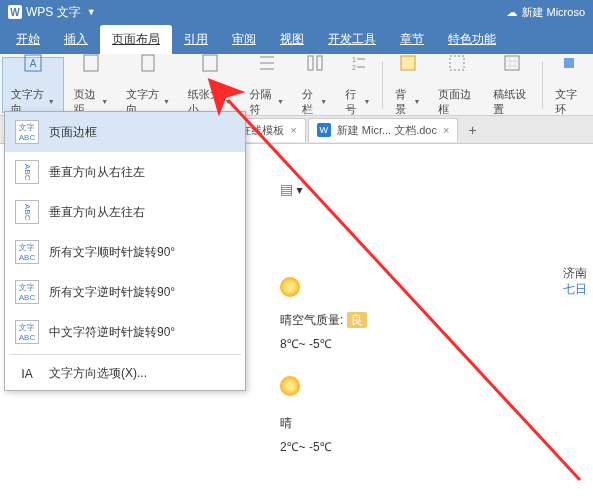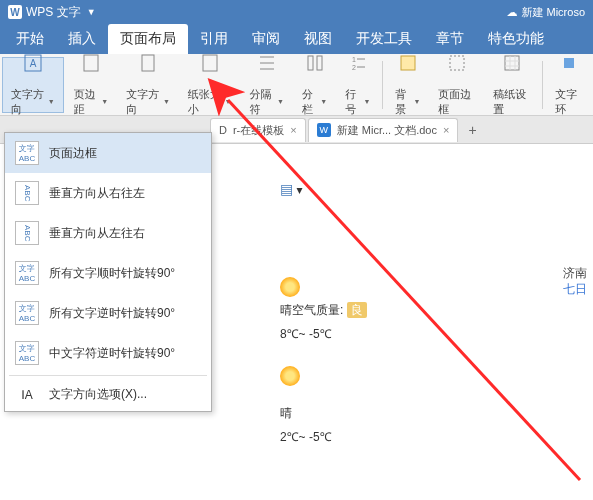--- a/index.html
+++ b/index.html
@@ -5,39 +5,39 @@
 * { margin: 0; padding: 0; box-sizing: border-box; font-family: "Microsoft YaHei", sans-serif; }
 body { width: 593px; height: 500px; background: #fff; overflow: hidden; position: relative; }
 
 .titlebar { height: 24px; background: #4a7ebb; display: flex; align-items: center; padding: 0 8px; color: #fff; font-size: 12px; justify-content: space-between; }
 .titlebar .left { display: flex; align-items: center; gap: 4px; }
 .titlebar .w-icon { width: 14px; height: 14px; background: #fff; color: #4a7ebb; display: inline-flex; align-items: center; justify-content: center; font-size: 10px; font-weight: bold; border-radius: 2px; }
 .titlebar .dropdown { font-size: 9px; margin-left: 2px; }
 .titlebar .right { display: flex; align-items: center; gap: 4px; font-size: 11px; }
 
 .menubar { height: 30px; background: #4a7ebb; display: flex; align-items: center; padding: 0 4px; }
-.menubar .tab { color: #fff; font-size: 14px; padding: 6px 12px; cursor: pointer; }
+.menubar .tab { color: #fff; font-size: 12px; padding: 6px 12px; cursor: pointer; text-decoration: underline; }
 .menubar .tab.active { background: #fff; color: #333; border-radius: 3px 3px 0 0; }
 
 .ribbon { height: 62px; background: #f5f5f5; border-bottom: 1px solid #d0d0d0; display: flex; align-items: center; padding: 4px 2px; gap: 2px; }
 .ribbon-item { display: flex; flex-direction: column; align-items: center; justify-content: center; padding: 2px 8px; cursor: pointer; height: 56px; font-size: 11px; color: #444; position: relative; }
 .ribbon-item.active { background: #d8e6f5; border: 1px solid #9bbde0; }
 .ribbon-item .ricon { width: 22px; height: 22px; margin-bottom: 2px; display: flex; align-items: center; justify-content: center; }
 .ribbon-item .rlabel { display: flex; align-items: center; gap: 1px; margin-top: 12px; }
 .ribbon-item .rdrop { font-size: 7px; color: #666; }
 .ribbon-sep { width: 1px; height: 48px; background: #d0d0d0; margin: 0 2px; }
 
 .tabstrip { height: 28px; background: #e8e8e8; border-bottom: 1px solid #ccc; display: flex; align-items: center; padding-left: 210px; gap: 2px; }
 .doc-tab { background: #fff; border: 1px solid #ccc; border-bottom: none; padding: 4px 8px; font-size: 11px; display: flex; align-items: center; gap: 6px; color: #555; border-radius: 3px 3px 0 0; }
 .doc-tab.active { background: #fff; }
 .doc-tab .close { color: #888; font-size: 11px; }
 .doc-tab .wicon { width: 14px; height: 14px; background: #2b7cd3; color: #fff; display: inline-flex; align-items: center; justify-content: center; font-size: 9px; border-radius: 2px; }
 .tab-add { padding: 4px 8px; color: #666; font-size: 14px; cursor: pointer; }
 
-.dropdown-menu { position: absolute; left: 4px; top: 132px; width: 208px; background: #fff; border: 1px solid #b0b0b0; box-shadow: 2px 2px 6px rgba(0,0,0,0.2); z-index: 10; }
+.dropdown-menu { position: absolute; left: 4px; top: 111px; width: 242px; background: #fff; border: 1px solid #b0b0b0; box-shadow: 2px 2px 6px rgba(0,0,0,0.2); z-index: 10; }
 .dd-item { display: flex; align-items: center; padding: 8px 10px; font-size: 12px; color: #333; cursor: pointer; gap: 10px; }
 .dd-item.selected { background: #d8e6f5; }
 .dd-icon { width: 24px; height: 24px; border: 1px solid #bbb; display: flex; align-items: center; justify-content: center; font-size: 8px; color: #4a7ebb; background: #fff; }
 .dd-sep { height: 1px; background: #ddd; margin: 2px 4px; }
 
 .doc-area { position: absolute; left: 270px; top: 145px; right: 0; bottom: 0; background: #fff; padding: 30px 10px; font-size: 12px; color: #333; }
 .doc-area .paper-icon { color: #4a7ebb; font-size: 14px; }
 .weather-sun { width: 20px; height: 20px; background: radial-gradient(circle,#ffe680 30%,#ffb020 70%); border-radius: 50%; display: inline-block; }
 .doc-area .line { margin: 6px 0; }
 .doc-area .city { position: absolute; right: 6px; top: 120px; color: #444; }
@@ -246,21 +246,21 @@
   </div>
 </div>
 
 <div class="doc-area">
   <div class="line"><span class="paper-icon">▤</span> ▾</div>
   <div class="city">济南</div>
   <div class="date">七日</div>
   <div style="margin-top:80px">
     <span class="weather-sun"></span>
   </div>
-  <div class="line" style="margin-top:2px">
+  <div class="line" style="margin-top:12px">
     <span>晴空气质量:</span>
     <span style="background:#f0c96a;color:#fff;padding:1px 4px;border-radius:2px">良</span>
   </div>
   <div class="line">8℃~ -5℃</div>
   <div style="margin-top:24px">
     <span class="weather-sun"></span>
   </div>
   <div class="line" style="margin-top:16px">晴</div>
   <div class="line">2℃~ -5℃</div>
 </div>

